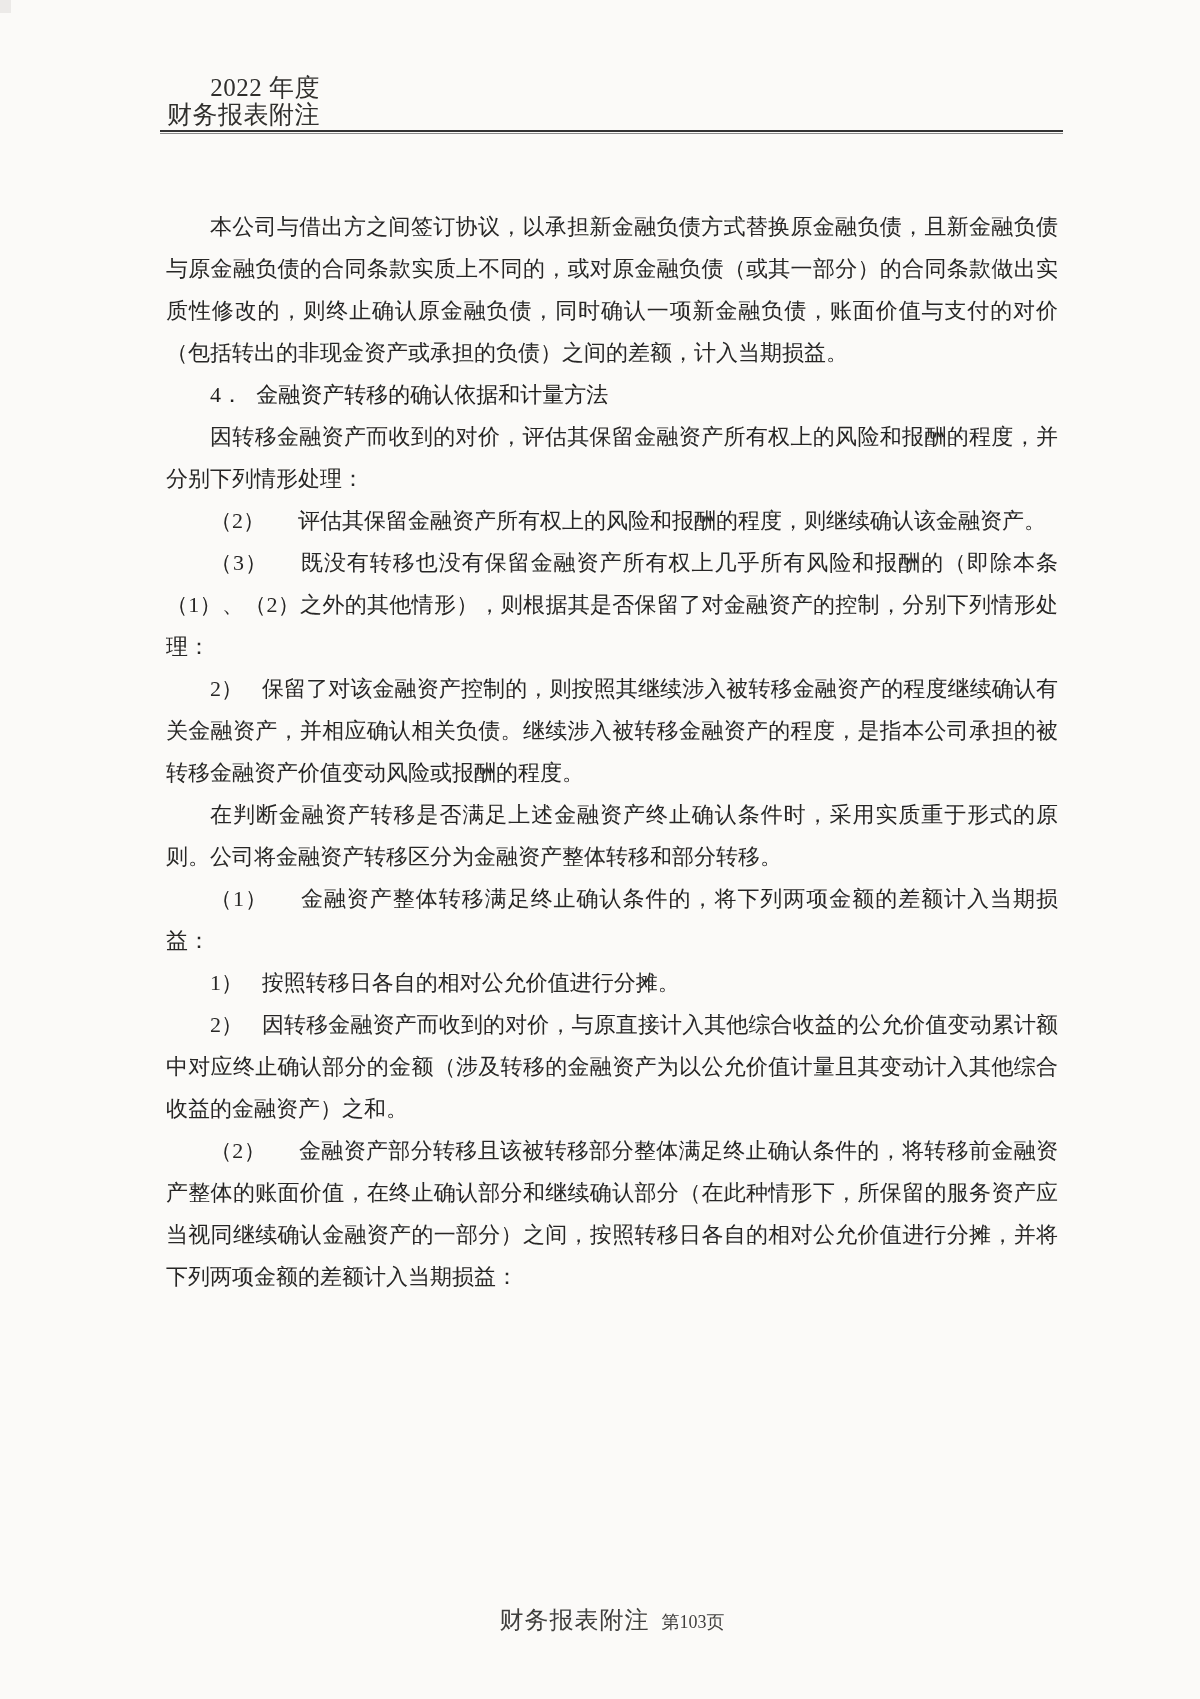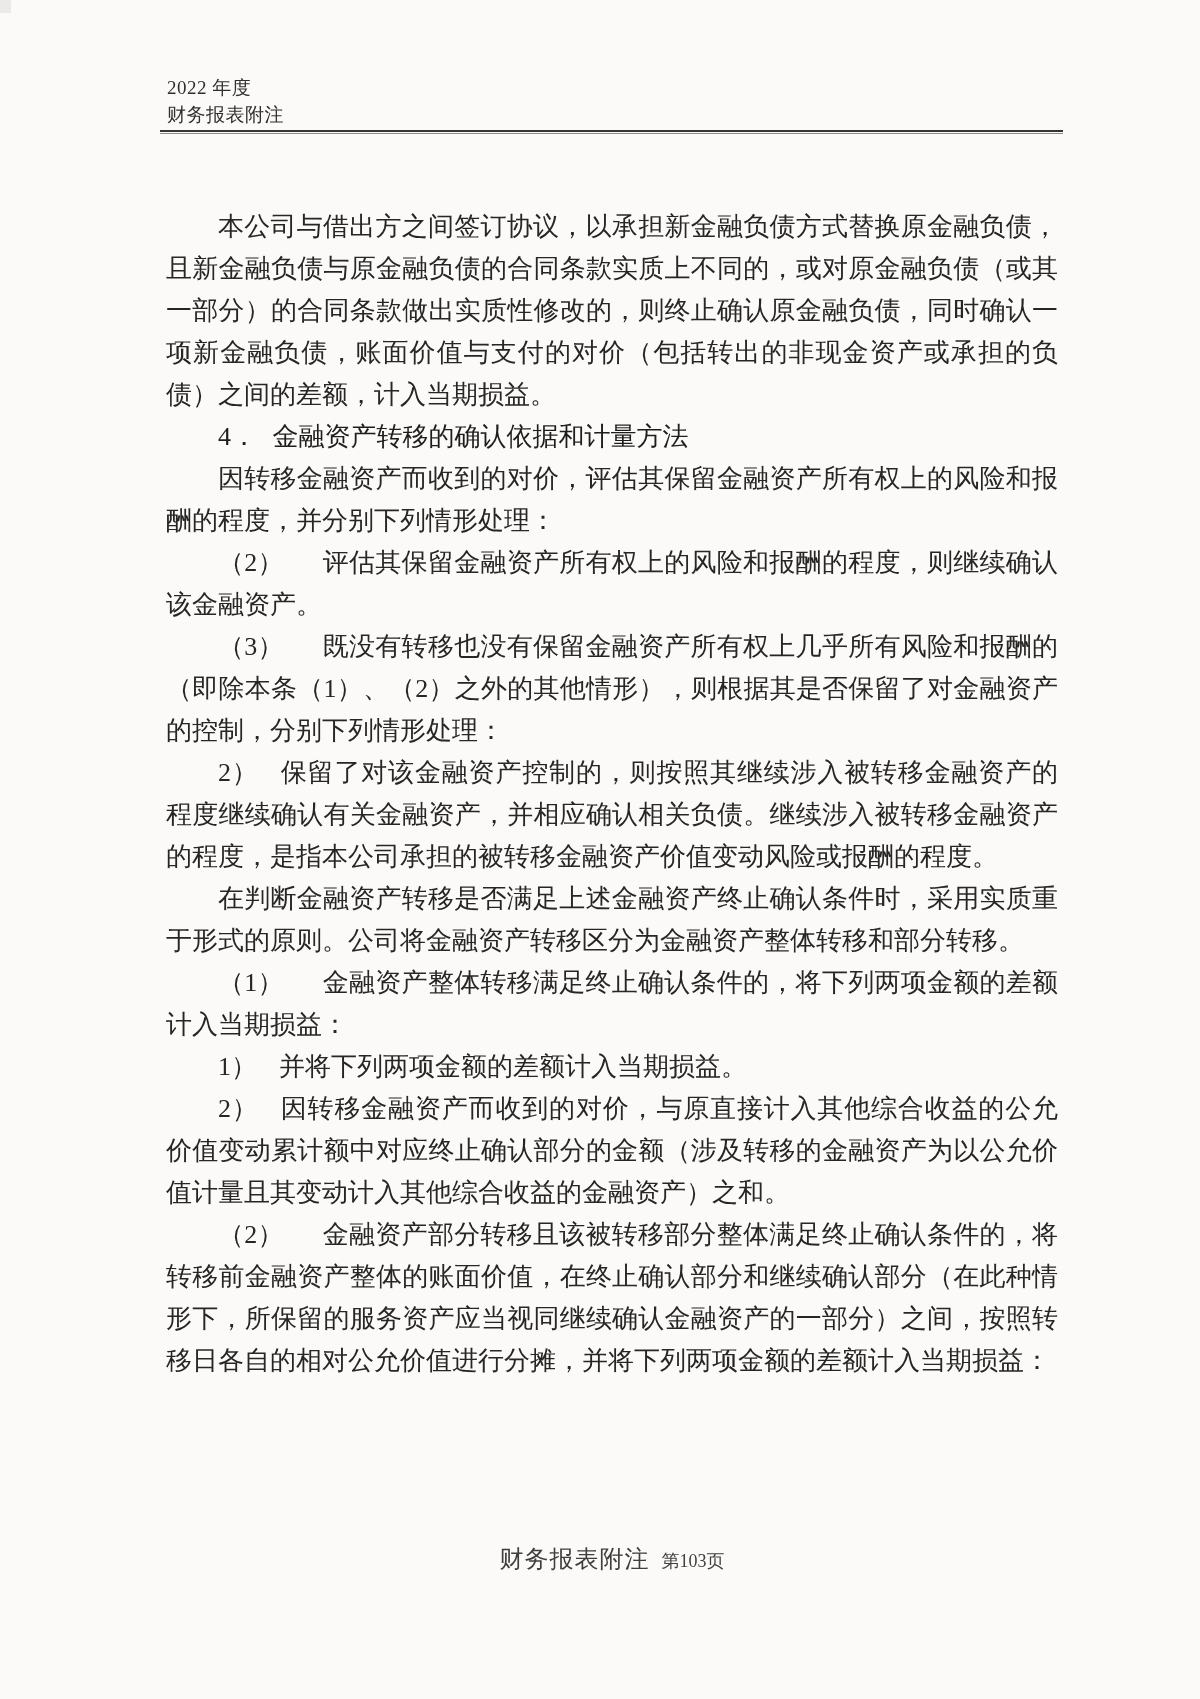--- a/index.html
+++ b/index.html
@@ -12,47 +12,48 @@
     font-family:"Liberation Serif","DejaVu Serif",serif;
     color:#2d2c2a;
   }
   .scan-artifact{
     position:absolute;left:0;top:0;width:11px;height:13px;
     background:#eceae8;
   }
   
   .header{
     position:absolute;left:167px;top:74px;
-    font-size:19px;line-height:27px;
+    font-size:25px;line-height:27px;
     color:#302f2d;
     letter-spacing:0.5px;
+    text-align:right;
   }
   .header-rule{
     position:absolute;left:160px;top:130px;width:903px;
     height:1px;
     border-top:2px solid #343434;
     border-bottom:1px solid #8a8a8a;
   }
   
   .doc-body{
     position:absolute;left:166px;top:206px;width:892px;
-    font-size:26px;line-height:42px;
+    font-size:22px;line-height:42px;
     text-align:justify;
     text-justify:inter-ideograph;
     color:#272625;
   }
   .para{margin:0;text-indent:2em;}
   .para.heading{font-weight:normal;color:#1e1d1c;}
   .label{display:inline;}
   .label.wide{padding-right:1.5em;}
   .label.narrow{padding-right:0.85em;}
   .label.head{padding-right:0.6em;}
   
   .footer{
-    position:absolute;left:166px;top:1543px;width:892px;
+    position:absolute;left:166px;top:1604px;width:892px;
     text-align:center;
     color:#3f3e3c;
     white-space:nowrap;
   }
   .footer .doc-title{font-size:24px;letter-spacing:1px;}
   .footer .page-num{font-size:18px;margin-left:12px;}
 </style>
 </head>
 <body>
 
@@ -69,21 +70,21 @@
 
   <div class="doc-body">
       <p class="para indent"><span>本公司与借出方之间签订协议，以承担新金融负债方式替换原金融负债，且新金融负债与原金融负债的合同条款实质上不同的，或对原金融负债（或其一部分）的合同条款做出实质性修改的，则终止确认原金融负债，同时确认一项新金融负债，账面价值与支付的对价（包括转出的非现金资产或承担的负债）之间的差额，计入当期损益。</span></p>
       <p class="para heading"><span class="label head">4．</span><span>金融资产转移的确认依据和计量方法</span></p>
       <p class="para indent"><span>因转移金融资产而收到的对价，评估其保留金融资产所有权上的风险和报酬的程度，并分别下列情形处理：</span></p>
       <p class="para list"><span class="label wide">（2）</span><span>评估其保留金融资产所有权上的风险和报酬的程度，则继续确认该金融资产。</span></p>
       <p class="para list"><span class="label wide">（3）</span><span>既没有转移也没有保留金融资产所有权上几乎所有风险和报酬的（即除本条（1）、（2）之外的其他情形），则根据其是否保留了对金融资产的控制，分别下列情形处理：</span></p>
       <p class="para list"><span class="label narrow">2）</span><span>保留了对该金融资产控制的，则按照其继续涉入被转移金融资产的程度继续确认有关金融资产，并相应确认相关负债。继续涉入被转移金融资产的程度，是指本公司承担的被转移金融资产价值变动风险或报酬的程度。</span></p>
       <p class="para indent"><span>在判断金融资产转移是否满足上述金融资产终止确认条件时，采用实质重于形式的原则。公司将金融资产转移区分为金融资产整体转移和部分转移。</span></p>
       <p class="para list"><span class="label wide">（1）</span><span>金融资产整体转移满足终止确认条件的，将下列两项金额的差额计入当期损益：</span></p>
-      <p class="para list"><span class="label narrow">1）</span><span>并将下列两项金额的差额计入当期损益。</span></p>
+      <p class="para list"><span class="label narrow">1）</span><span>按照转移日各自的相对公允价值进行分摊。</span></p>
       <p class="para list"><span class="label narrow">2）</span><span>因转移金融资产而收到的对价，与原直接计入其他综合收益的公允价值变动累计额中对应终止确认部分的金额（涉及转移的金融资产为以公允价值计量且其变动计入其他综合收益的金融资产）之和。</span></p>
       <p class="para list"><span class="label wide">（2）</span><span>金融资产部分转移且该被转移部分整体满足终止确认条件的，将转移前金融资产整体的账面价值，在终止确认部分和继续确认部分（在此种情形下，所保留的服务资产应当视同继续确认金融资产的一部分）之间，按照转移日各自的相对公允价值进行分摊，并将下列两项金额的差额计入当期损益：</span></p>
     </div>
 
   <div class="footer">
     <span class="doc-title">财务报表附注</span><span class="page-num">第103页</span>
   </div>
 
 </div>
 

